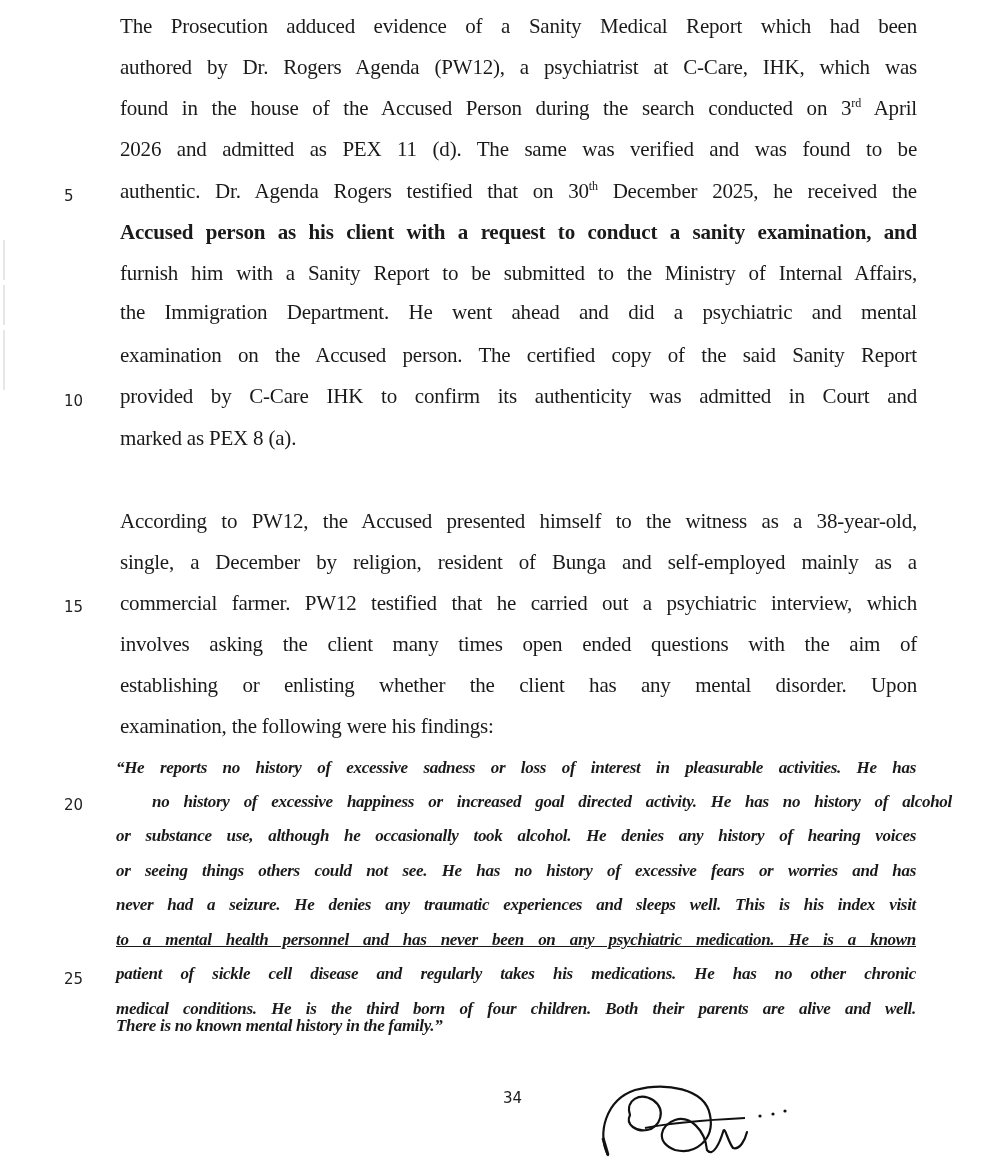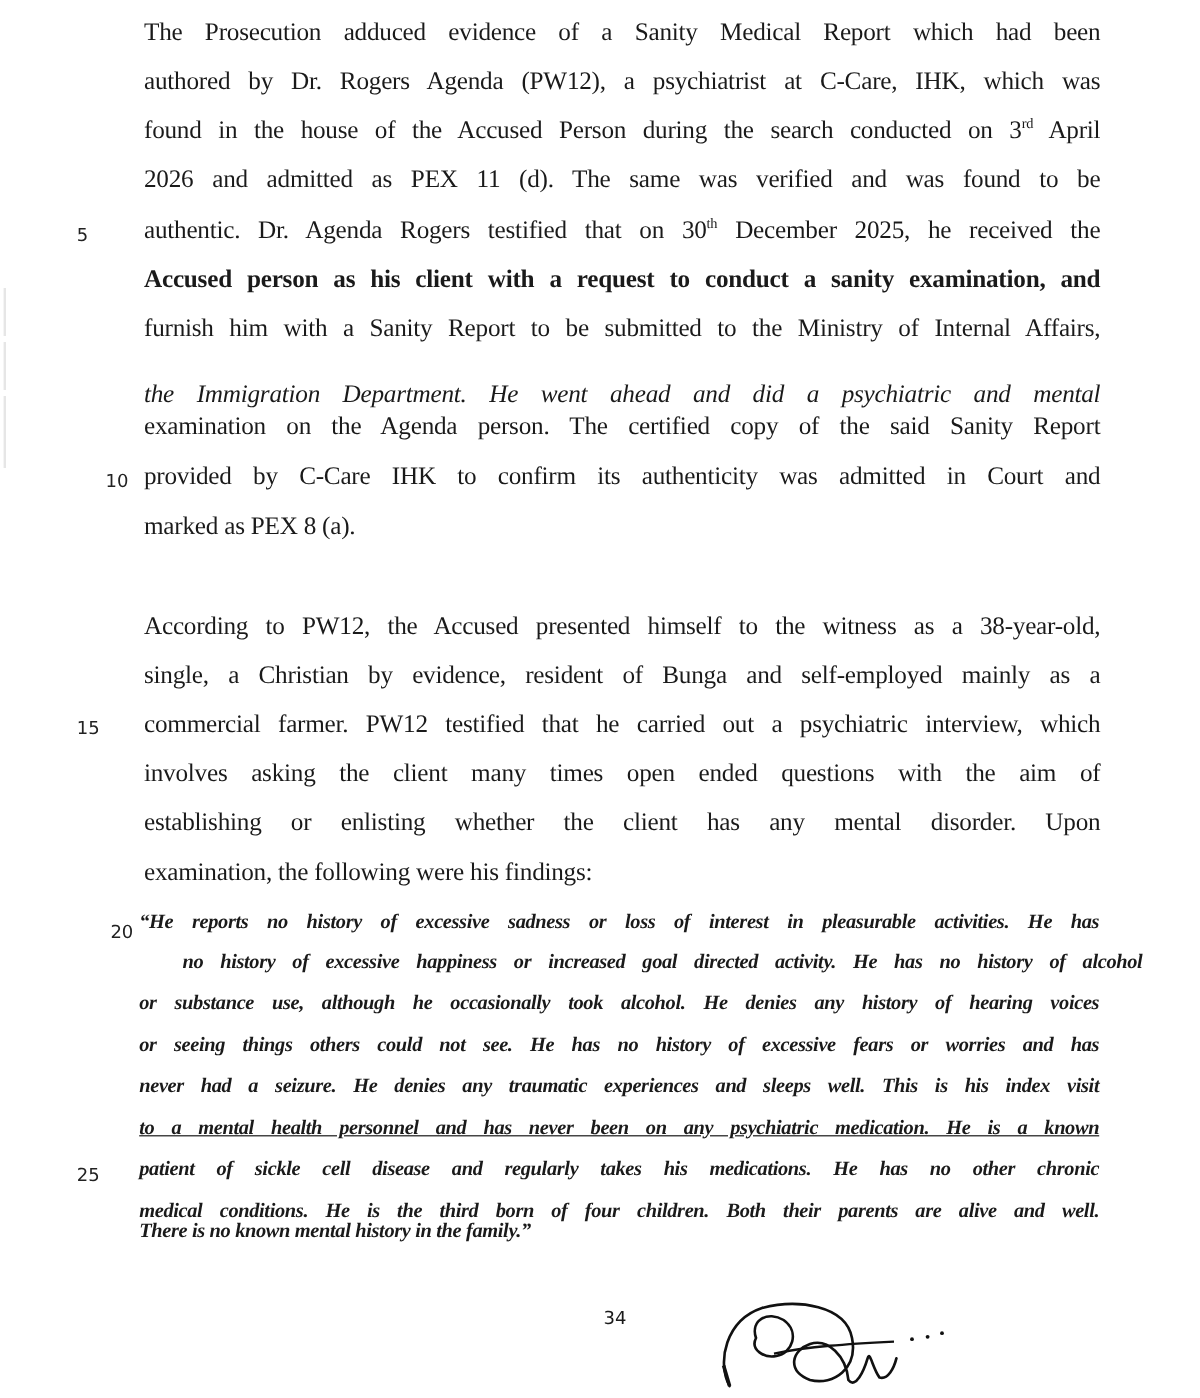--- a/index.html
+++ b/index.html
@@ -30,51 +30,51 @@
   <div class="margin-mark" style="top:370px;height:20px;"></div>
 
   <div>
     <div class="line" style="top:14px;">The Prosecution adduced evidence of a Sanity Medical Report which had been</div>
     <div class="line" style="top:55px;">authored by Dr. Rogers Agenda (PW12), a psychiatrist at C-Care, IHK, which was</div>
     <div class="line" style="top:96px;"><span>found in the house of the Accused Person during the search conducted on 3</span><sup>rd</sup><span> April</span></div>
     <div class="line" style="top:137px;">2026 and admitted as PEX 11 (d). The same was verified and was found to be</div>
     <div class="line" style="top:179px;"><span>authentic. Dr. Agenda Rogers testified that on 30</span><sup>th</sup><span> December 2025, he received the</span></div>
     <div class="line" style="top:220px;font-weight:bold;">Accused person as his client with a request to conduct a sanity examination, and</div>
     <div class="line" style="top:261px;">furnish him with a Sanity Report to be submitted to the Ministry of Internal Affairs,</div>
-    <div class="line" style="top:316px;font-style:italic;">the Immigration Department. He went ahead and did a psychiatric and mental</div>
-    <div class="line" style="top:343px;">examination on the Agenda person. The certified copy of the said Sanity Report</div>
+    <div class="line" style="top:300px;">the Immigration Department. He went ahead and did a psychiatric and mental</div>
+    <div class="line" style="top:343px;">examination on the Accused person. The certified copy of the said Sanity Report</div>
     <div class="line" style="top:384px;">provided by C-Care IHK to confirm its authenticity was admitted in Court and</div>
     <div class="line last" style="top:426px;">marked as PEX 8 (a).</div>
   </div>
 
   <div>
     <div class="line" style="top:509px;">According to PW12, the Accused presented himself to the witness as a 38-year-old,</div>
-    <div class="line" style="top:550px;">single, a Christian by evidence, resident of Bunga and self-employed mainly as a</div>
+    <div class="line" style="top:550px;">single, a December by religion, resident of Bunga and self-employed mainly as a</div>
     <div class="line" style="top:591px;">commercial farmer. PW12 testified that he carried out a psychiatric interview, which</div>
     <div class="line" style="top:632px;">involves asking the client many times open ended questions with the aim of</div>
     <div class="line" style="top:673px;">establishing or enlisting whether the client has any mental disorder. Upon</div>
     <div class="line last" style="top:714px;">examination, the following were his findings:</div>
   </div>
 
   <div>
     <div class="line quote" style="top:758px;">“He reports no history of excessive sadness or loss of interest in pleasurable activities. He has</div>
     <div class="line quote" style="top:792px;margin-left:36px;">no history of excessive happiness or increased goal directed activity. He has no history of alcohol</div>
     <div class="line quote" style="top:826px;">or substance use, although he occasionally took alcohol. He denies any history of hearing voices</div>
     <div class="line quote" style="top:861px;">or seeing things others could not see.  He has no history of excessive fears or worries and has</div>
     <div class="line quote" style="top:895px;">never had a seizure. He denies any traumatic experiences and sleeps well. This is his index visit</div>
     <div class="line quote" style="top:930px;text-decoration:underline;">to a mental health personnel and has never been on any psychiatric medication. He is a known</div>
     <div class="line quote" style="top:964px;">patient of sickle cell disease and regularly takes his medications. He has no other chronic</div>
     <div class="line quote" style="top:999px;">medical conditions. He is the third born of four children. Both their parents are alive and well.</div>
     <div class="line quote last" style="top:1016px;">There is no known mental history in the family.”</div>
   </div>
 
   <div class="lnum" style="top:187px;">5</div>
-  <div class="lnum" style="top:392px;margin-left:24px;">10</div>
+  <div class="lnum" style="top:392px;">10</div>
   <div class="lnum" style="top:598px;">15</div>
-  <div class="lnum" style="top:768px;margin-left:28px;">20</div>
+  <div class="lnum" style="top:796px;">20</div>
   <div class="lnum" style="top:970px;">25</div>
 
   <div class="pagenum">34</div>
 
   <svg class="signature" viewBox="0 0 240 80">
     <path d="M13 75 C 2 55, 10 20, 40 10 C 70 2, 110 8, 115 35 C 120 60, 100 75, 80 70 C 60 62, 65 45, 80 40 C 95 35, 110 50, 112 70 C 118 78, 125 62, 128 52 C 130 45, 132 60, 138 68 C 145 70, 150 60, 152 52" fill="none" stroke="#111" stroke-width="2.2" stroke-linecap="round"></path>
     <path d="M35 35 C 30 20, 45 12, 58 20 C 72 30, 65 48, 52 50 C 42 52, 30 45, 35 35 Z" fill="none" stroke="#111" stroke-width="2.2"></path>
     <path d="M50 48 C 80 42, 110 40, 150 38" fill="none" stroke="#111" stroke-width="2"></path>
     <path d="M8 58 L 13 75" fill="none" stroke="#111" stroke-width="3"></path>
     <circle cx="165" cy="36" r="1.6" fill="#111"></circle>

